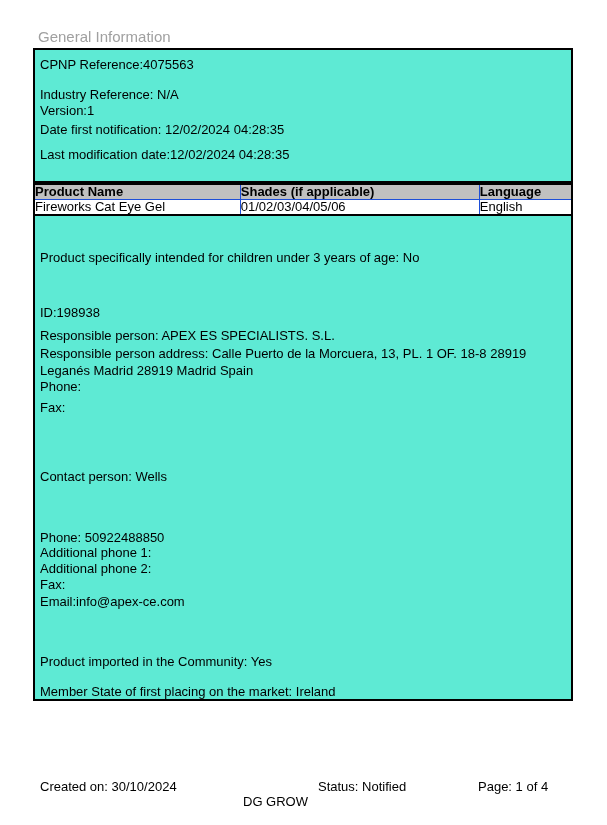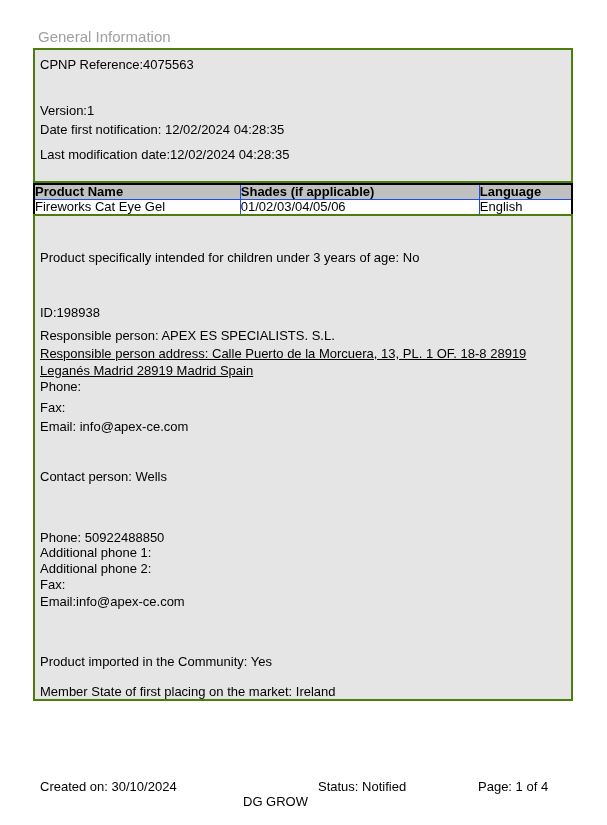--- a/index.html
+++ b/index.html
@@ -20,37 +20,36 @@
     left: 38px;
     top: 28px;
     color: #a0a0a0;
     font-size: 15px;
   }
 
   .box {
     position: absolute;
     left: 33px;
     width: 540px;
-    border: 2px solid #4d7c0f;
-    background: #e5e5e5;
+    border: 2px solid #000000;
+    background: #5eead4;
   }
   #general-box { top: 48px;  height: 135px; }
   #details-box { top: 214px; height: 487px; padding-left: 8px; }
 
   .line {
     position: absolute;
     left: 5px;
     white-space: nowrap;
     line-height: 15px;
   }
   .wrap {
     white-space: normal;
     width: 520px;
     line-height: 17px;
-    text-decoration: underline;
   }
 
   
   #product-table {
     position: absolute;
     left: 33px;
     top: 183px;
     width: 540px;
     border-collapse: collapse;
     font-size: 13px;
@@ -84,20 +83,21 @@
   #footer-page    { left: 478px; top: 779px; }
   #footer-org     { left: 243px; top: 794px; }
 </style>
 </head>
 <body>
 
 <div class="section-label">General Information</div>
 
 <div class="box" id="general-box">
   <div class="line" style="top:7px">CPNP Reference:4075563</div>
+  <div class="line" style="top:37px">Industry Reference: N/A</div>
   <div class="line" style="top:53px">Version:1</div>
   <div class="line" style="top:72px">Date first notification: 12/02/2024 04:28:35</div>
   <div class="line" style="top:97px">Last modification date:12/02/2024 04:28:35</div>
 </div>
 
 <table id="product-table">
   <thead>
     <tr>
       <th class="col-name">Product Name</th>
       <th class="col-shade">Shades (if applicable)</th>
@@ -113,21 +113,20 @@
   </tbody>
 </table>
 
 <div class="box" id="details-box">
   <div class="line" style="top:34px">Product specifically intended for children under 3 years of age: No</div>
   <div class="line" style="top:89px">ID:198938</div>
   <div class="line" style="top:112px">Responsible person: APEX ES SPECIALISTS. S.L.</div>
   <div class="line wrap" style="top:129px">Responsible person address: Calle Puerto de la Morcuera, 13, PL. 1 OF. 18-8 28919 Leganés Madrid 28919 Madrid Spain</div>
   <div class="line" style="top:163px">Phone:</div>
   <div class="line" style="top:184px">Fax:</div>
-  <div class="line" style="top:203px">Email: info@apex-ce.com</div>
   <div class="line" style="top:253px">Contact person: Wells</div>
   <div class="line" style="top:314px">Phone: 50922488850</div>
   <div class="line" style="top:329px">Additional phone 1:</div>
   <div class="line" style="top:345px">Additional phone 2:</div>
   <div class="line" style="top:361px">Fax:</div>
   <div class="line" style="top:438px">Product imported in the Community: Yes</div>
   <div class="line" style="top:378px">Email:info@apex-ce.com</div>
   <div class="line" style="top:468px">Member State of first placing on the market: Ireland</div>
 </div>
 

